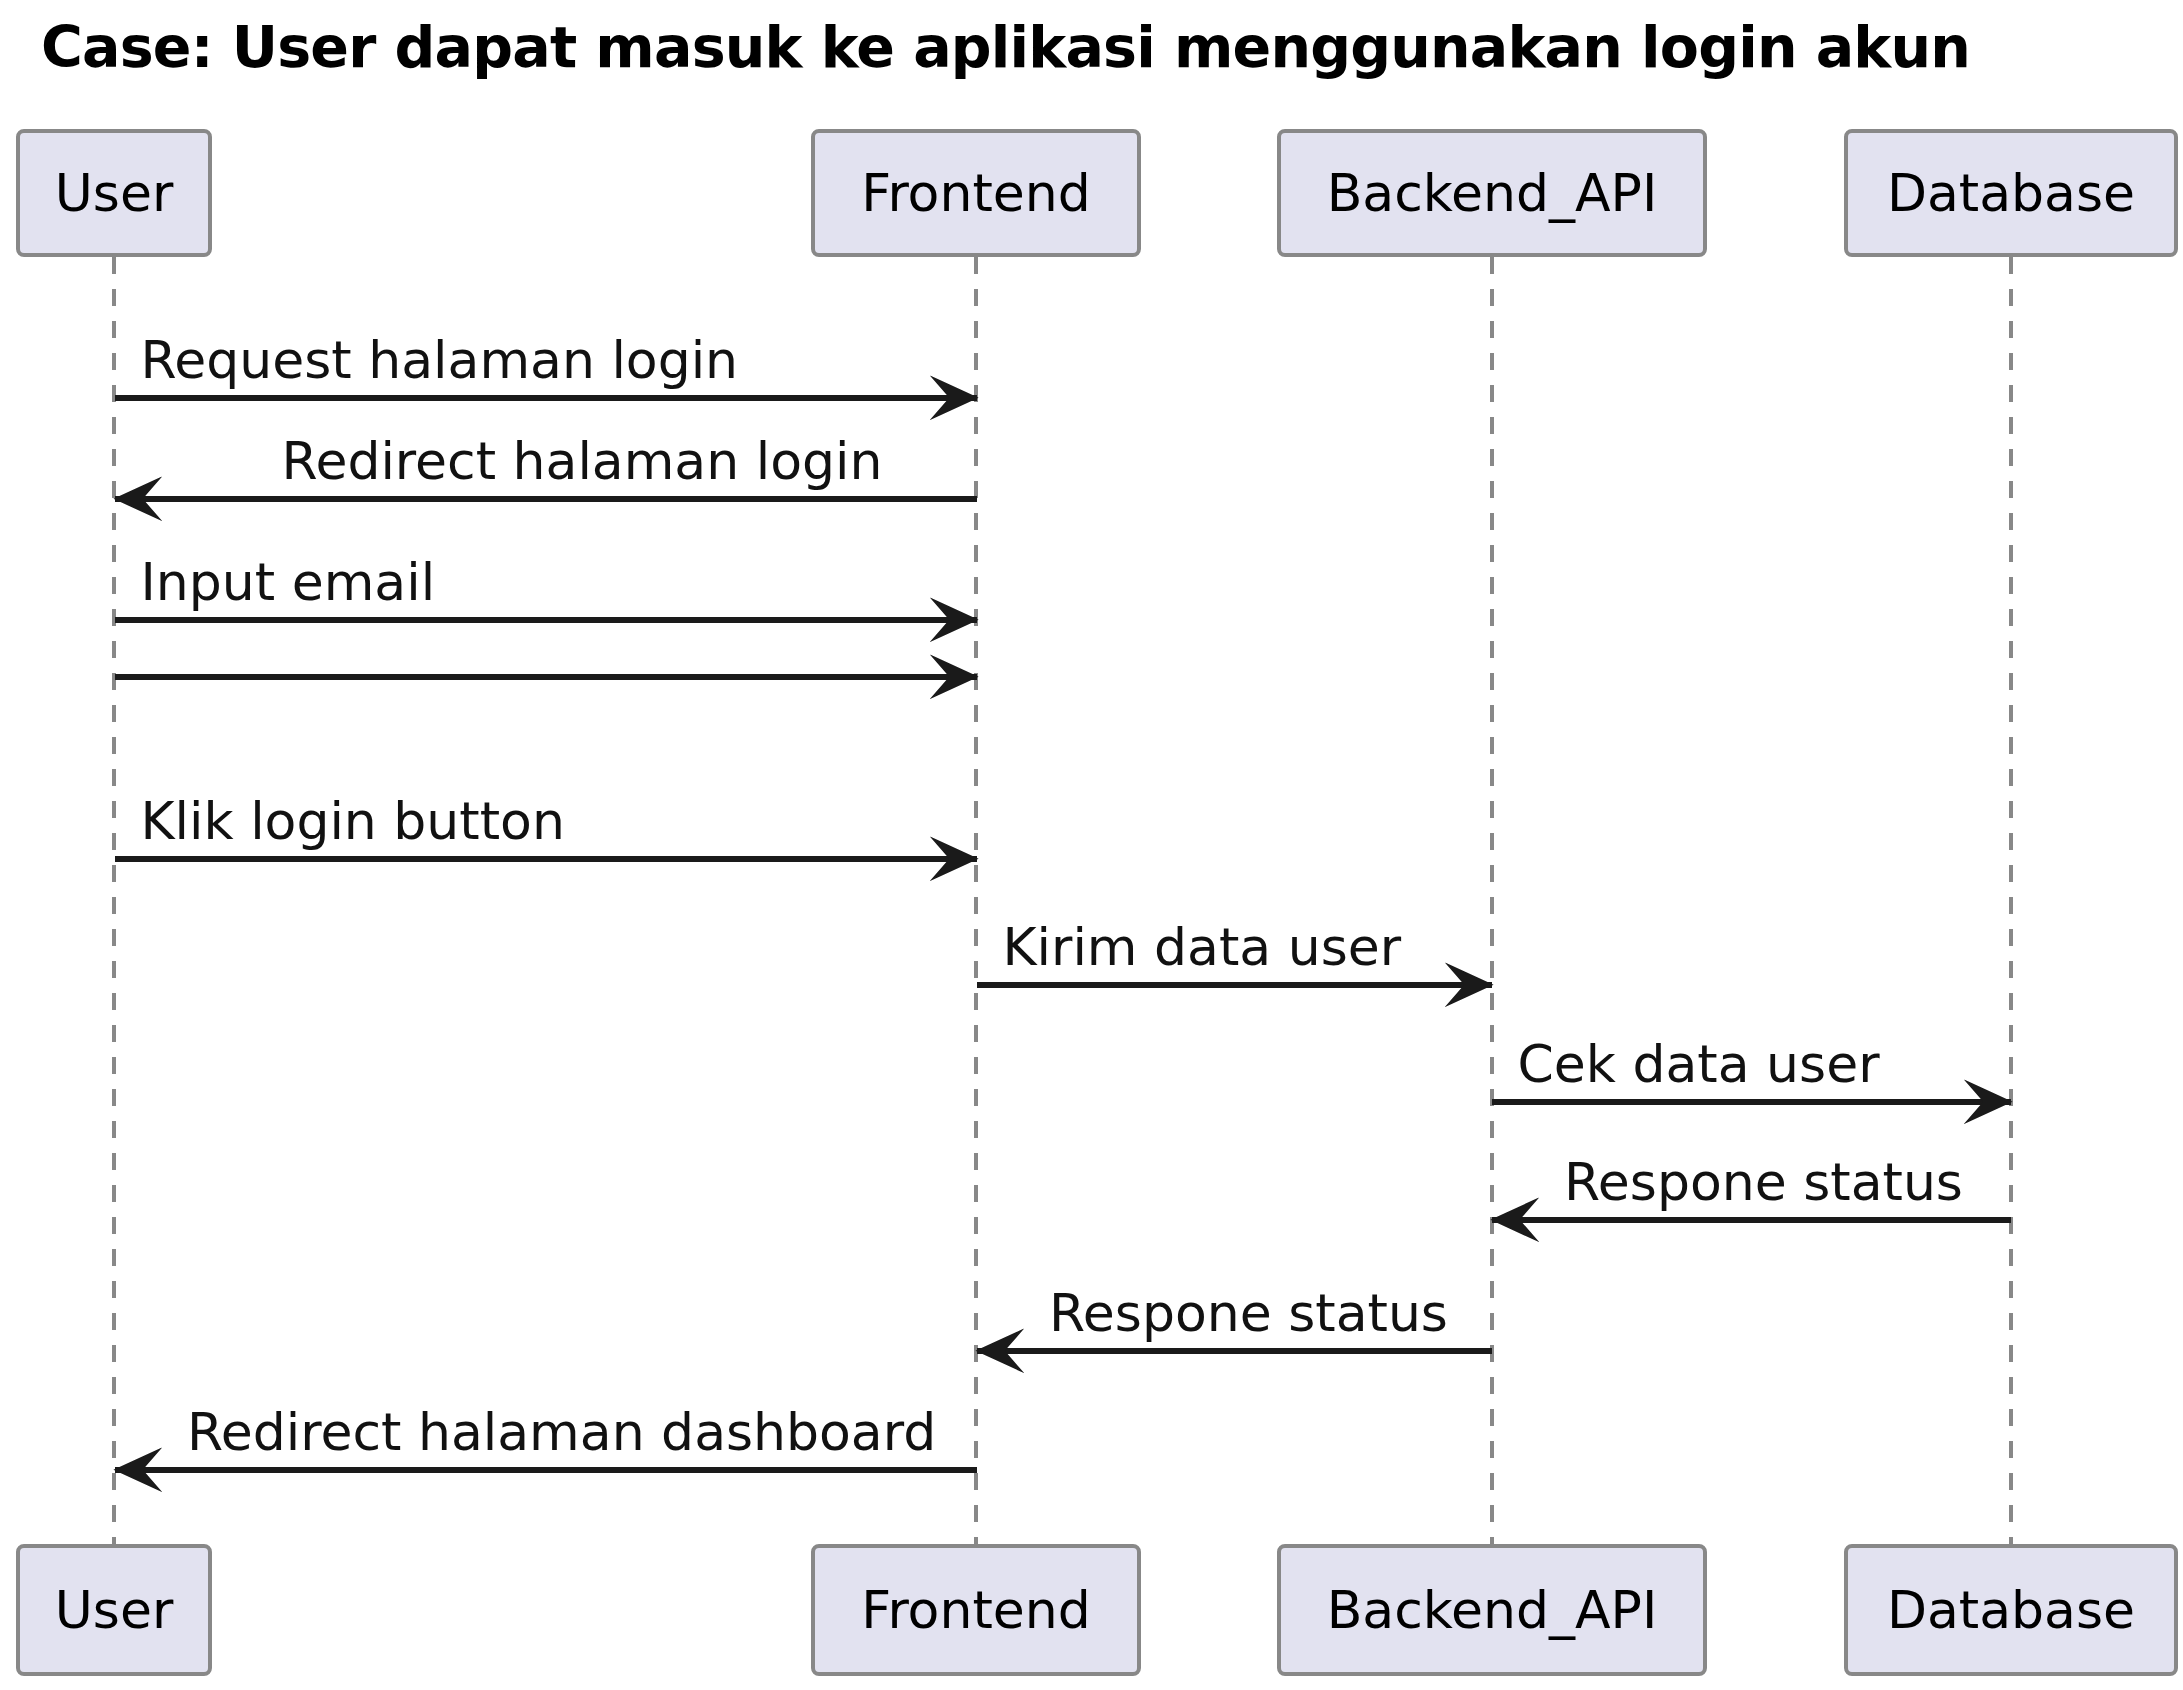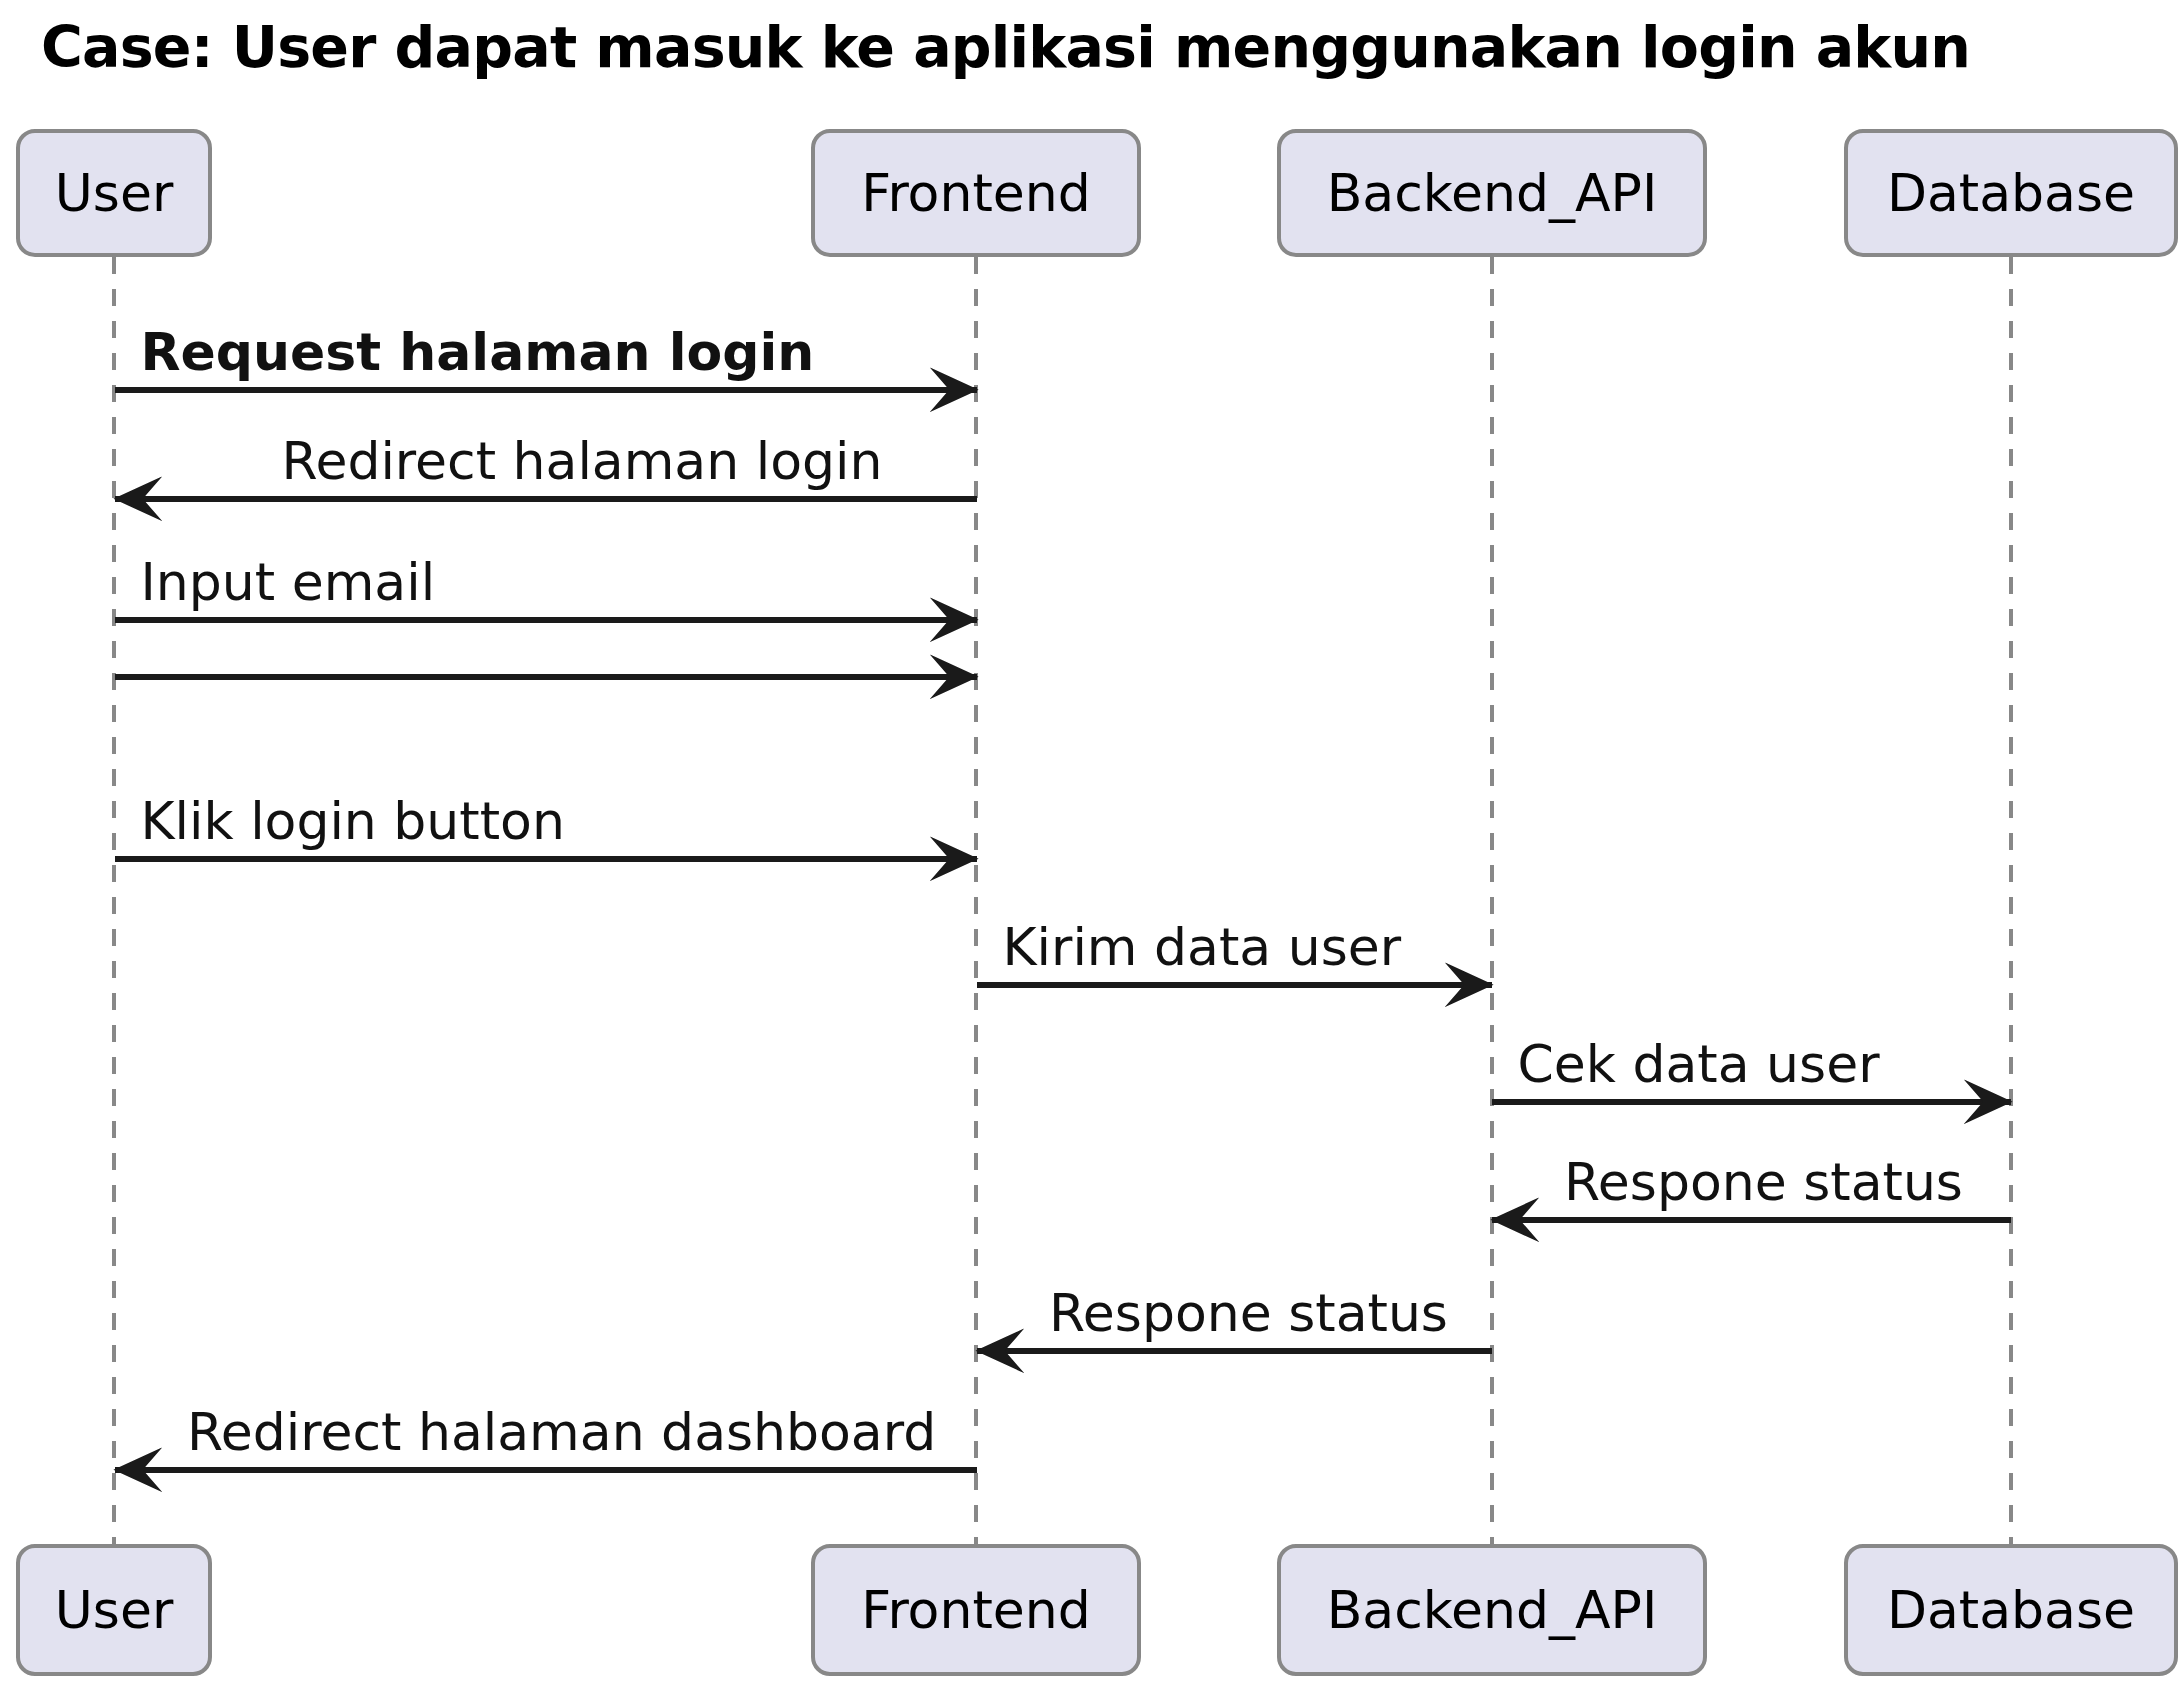--- a/index.html
+++ b/index.html
@@ -23,21 +23,21 @@
     font-weight: bold;
     color: #000000;
     white-space: nowrap;
     letter-spacing: -0.8px;
   }
   .pbox {
     position: absolute;
     box-sizing: border-box;
     background: #E2E2F0;
     border: 4px solid #888888;
-    border-radius: 19px;
+    border-radius: 8px;
     display: flex;
     align-items: center;
     justify-content: center;
     font-size: 52px;
     color: #000000;
     white-space: nowrap;
   }
   .lifeline {
     position: absolute;
     top: 257px;
@@ -98,21 +98,21 @@
   </div>
   <div class="pbox" style="left:1844px; top:129px; width:334px; height:128px;">
     <span>Database</span>
   </div>
 
   <div class="lifeline" style="left:112px;"></div>
   <div class="lifeline" style="left:974px;"></div>
   <div class="lifeline" style="left:1490px;"></div>
   <div class="lifeline" style="left:2009px;"></div>
 
-  <div class="msg right" style="left:115px; top:320px; width:862px;font-weight:bold;">
+  <div class="msg right" style="left:115px; top:328px; width:862px;">
     <div class="msg-label">Request halaman login</div>
     <div class="msg-line">
         <span class="head"></span>
       </div>
   </div>
 
   <div class="msg left" style="left:115px; top:429px; width:862px;text-align:center;">
     <div class="msg-label">Redirect halaman login</div>
     <div class="msg-line">
         <span class="head"></span>

